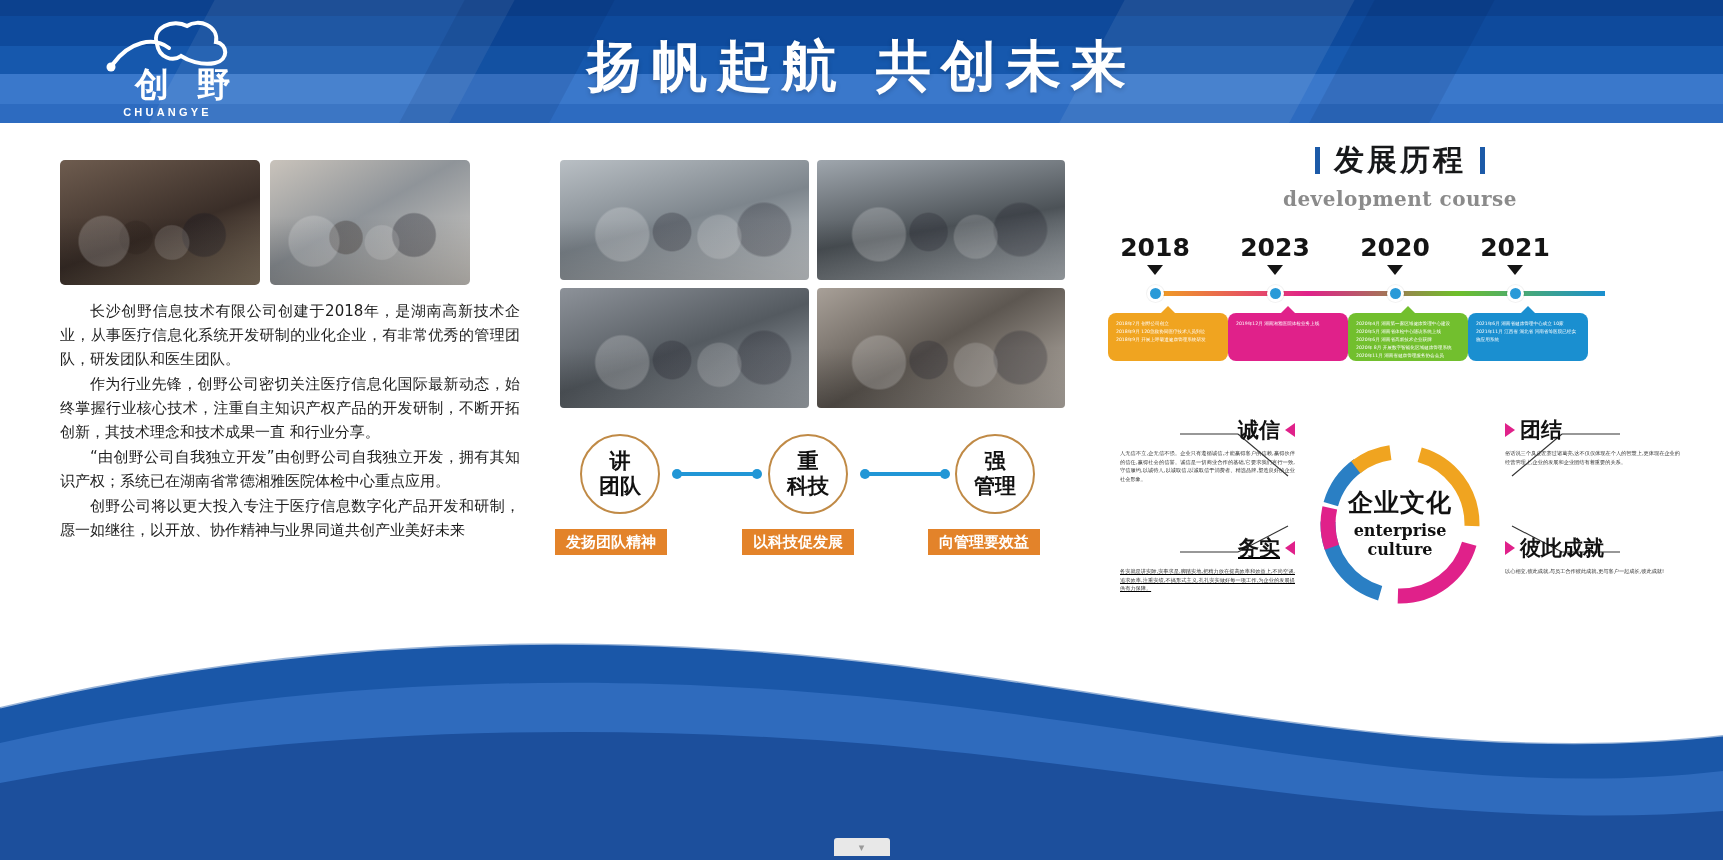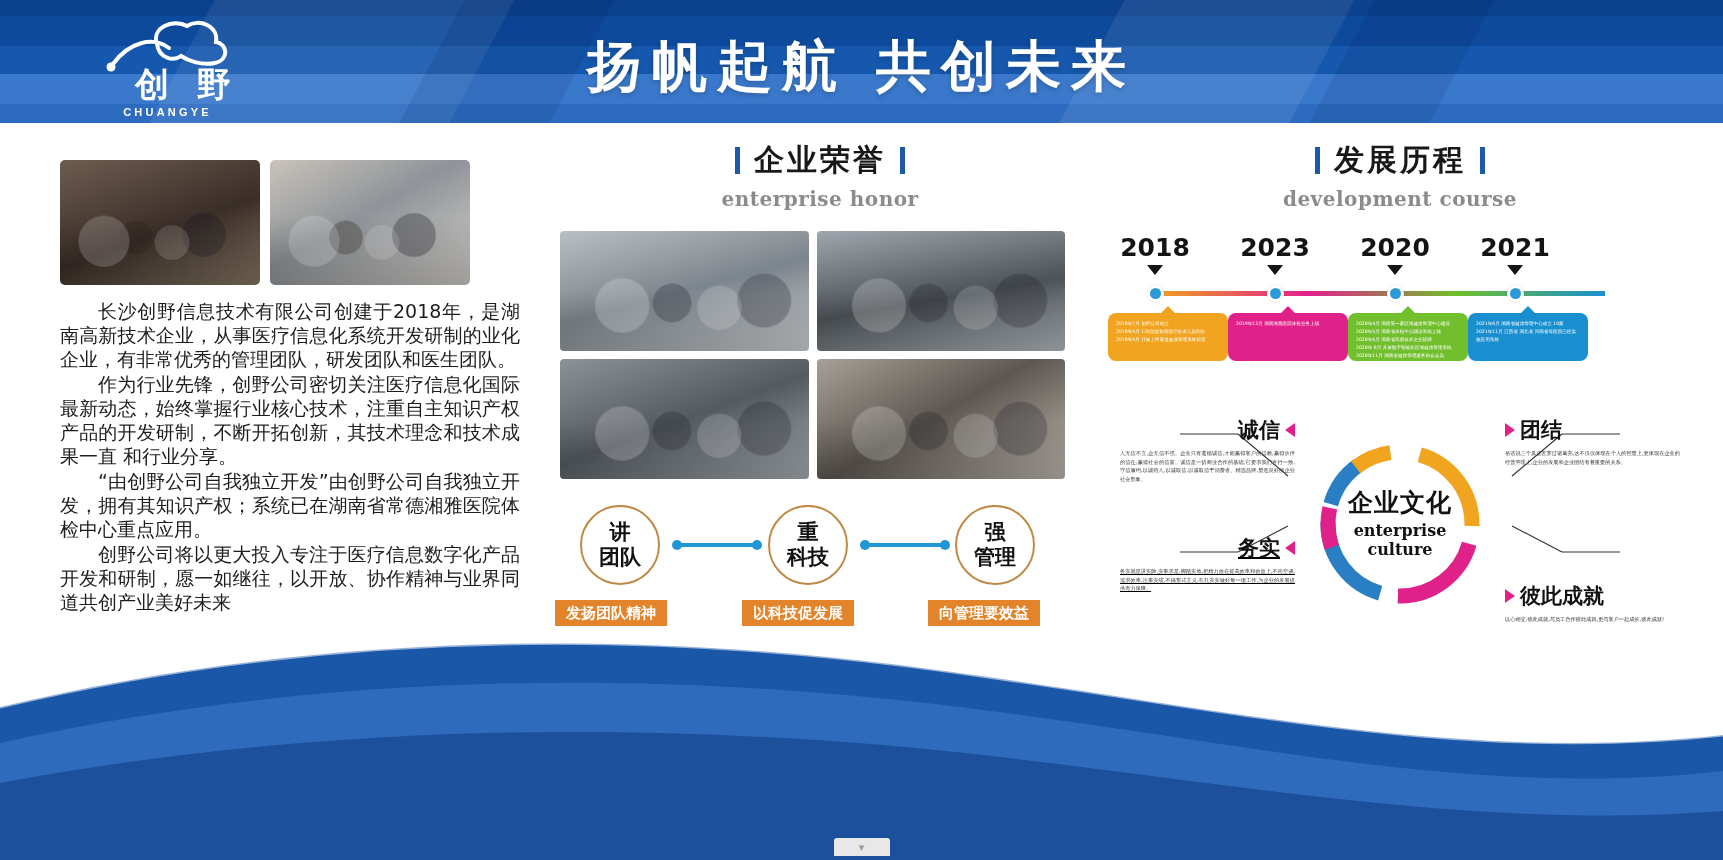--- a/index.html
+++ b/index.html
@@ -63,21 +63,21 @@
   .ph-a { width:200px; height:125px; background:linear-gradient(160deg,#6e5c4f,#3a2e28 55%,#8a7a66); }
   .ph-b { width:200px; height:125px; background:linear-gradient(150deg,#c9c3bb,#8f9499 45%,#d6d2cc); }
   .photo::after{ content:""; position:absolute; inset:0;
     background:
       radial-gradient(circle at 22% 65%, rgba(255,255,255,.18) 0 14%, transparent 15%),
       radial-gradient(circle at 38% 62%, rgba(40,30,25,.30) 0 11%, transparent 12%),
       radial-gradient(circle at 56% 66%, rgba(255,255,255,.14) 0 12%, transparent 13%),
       radial-gradient(circle at 72% 60%, rgba(20,20,30,.30) 0 13%, transparent 14%),
       linear-gradient(0deg, rgba(0,0,0,.25), rgba(0,0,0,0) 55%); }
 
-  .bodytext { margin-top:14px; font-size:19px; line-height:24px; color:#1d1d1d;
+  .bodytext { margin-top:14px; font-size:15px; line-height:24px; color:#1d1d1d;
     text-align:justify; font-family:"DejaVu Sans","Liberation Sans",sans-serif; }
   .bodytext p { text-indent:2em; margin-bottom:1px; }
 
   
   .honor-grid { margin-top:20px; display:grid; grid-template-columns:1fr 1fr;
     grid-gap:8px; width:505px; }
   .hp { height:120px; border-radius:4px; position:relative; overflow:hidden; }
   .hp1 { background:linear-gradient(165deg,#b9bfc4,#7d858c 50%,#cfd3d6); }
   .hp2 { background:linear-gradient(170deg,#9fa6ad,#4c5257 55%,#b5bbc0); }
   .hp3 { background:linear-gradient(160deg,#8d9299,#545a60 50%,#a8aeb4); }
@@ -145,21 +145,21 @@
     color:#111; font-family:"DejaVu Sans","Liberation Sans",sans-serif; }
   .q-desc { margin-top:5px; font-size:5.2px; line-height:8.5px; color:#333;
     text-align:justify; font-family:"DejaVu Sans","Liberation Sans",sans-serif; }
   .tri-l { width:0;height:0;border-top:7px solid transparent;border-bottom:7px solid transparent;
     border-right:10px solid #e0218a; }
   .tri-r { width:0;height:0;border-top:7px solid transparent;border-bottom:7px solid transparent;
     border-left:10px solid #e0218a; }
   .q-tl { left:0;   top:0;   }
   .q-tr { left:385px; top:0; }
   .q-bl { left:0;   top:118px;text-decoration:underline; }
-  .q-br { left:385px; top:118px;margin-top:48px; }
+  .q-br { left:385px; top:118px; }
   .q-tr .q-title, .q-br .q-title { }
   .connector { position:absolute; stroke:#333; stroke-width:1.1; fill:none; }
 </style>
 </head>
 <body>
 
 <div class="poster">
 
   <div class="banner">
     <div class="band b1"></div>
@@ -195,28 +195,20 @@
 
     <div class="bodytext">
       <p>长沙创野信息技术有限公司创建于2018年，是湖南高新技术企业，从事医疗信息化系统开发研制的业化企业，有非常优秀的管理团队，研发团队和医生团队。</p>
       <p>作为行业先锋，创野公司密切关注医疗信息化国际最新动态，始终掌握行业核心技术，注重自主知识产权产品的开发研制，不断开拓创新，其技术理念和技术成果一直 和行业分享。</p>
       <p>“由创野公司自我独立开发”由创野公司自我独立开发，拥有其知识产权；系统已在湖南省常德湘雅医院体检中心重点应用。</p>
       <p>创野公司将以更大投入专注于医疗信息数字化产品开发和研制，愿一如继往，以开放、协作精神与业界同道共创产业美好未来</p>
     </div>
   </div>
 
   <div class="col col-2">
-    <div class="sec-head">
-      <div class="sec-cn">
-        <span class="tick"></span>
-        <span>企业荣誉</span>
-        <span class="tick"></span>
-      </div>
-      <div class="sec-en">enterprise honor</div>
-    </div>
 
     <div class="honor-grid">
       <div class="hp hp1"></div>
       <div class="hp hp2"></div>
       <div class="hp hp3"></div>
       <div class="hp hp4"></div>
     </div>
 
     <div class="flow">
       <div class="fcircle fc1">

